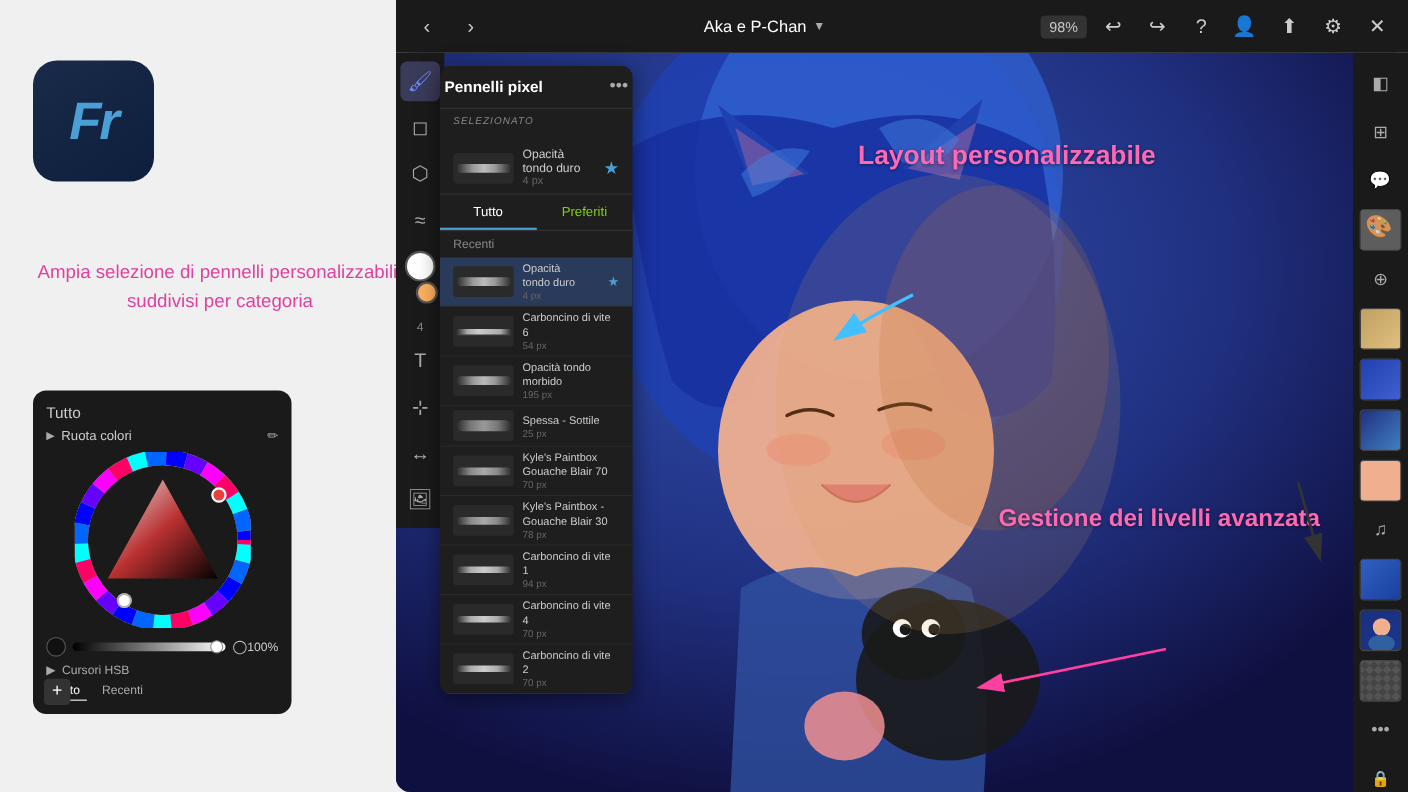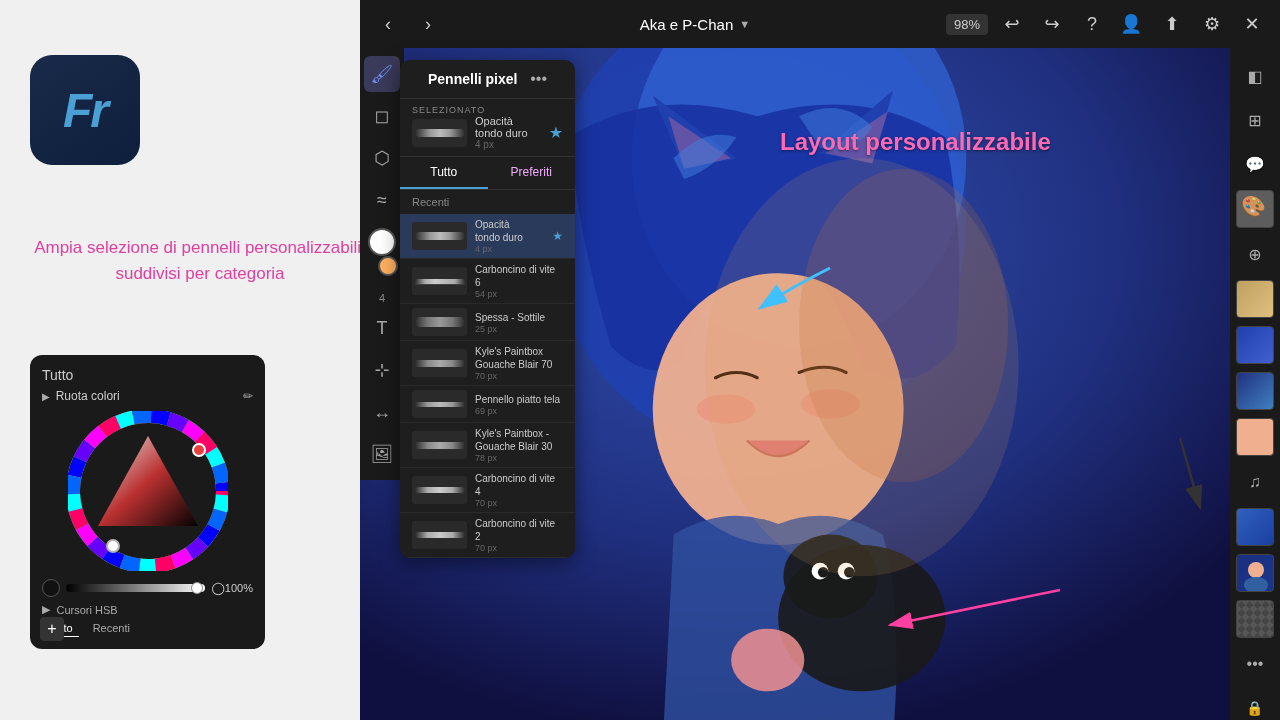--- a/index.html
+++ b/index.html
@@ -185,20 +185,21 @@
 
     
     .canvas-area {
       position: absolute;
       top: 48px;
       left: 360px;
       right: 0;
       bottom: 0;
       background: #2a2a2a;
       overflow: hidden;
+      border-radius: 13px;
     }
 
     
     .artwork-bg {
       position: absolute;
       top: 0; left: 0; right: 0; bottom: 0;
       background: linear-gradient(135deg, #1a1060 0%, #2040a0 20%, #4060c0 35%, #c0a060 55%, #e0c080 65%, #b05030 80%, #803030 100%);
     }
 
     
@@ -319,41 +320,42 @@
       background: #1e1e1e;
       border-radius: 10px;
       z-index: 20;
       overflow: hidden;
       box-shadow: 0 4px 20px rgba(0,0,0,0.5);
     }
     .brush-panel-header {
       display: flex;
       align-items: center;
       justify-content: space-between;
-      padding: 10px 28px;
+      padding: 10px 4px;
       border-bottom: 1px solid #333;
     }
     .brush-panel-title {
       color: white;
       font-size: 14px;
       font-weight: 600;
     }
     .more-btn {
       color: #aaa;
       font-size: 16px;
     }
     .selected-section {
       padding: 6px 12px;
       border-bottom: 1px solid #333;
     }
     .selected-label {
       font-size: 9px;
       color: #888;
       letter-spacing: 1px;
-      margin-bottom: 0;
+      margin-bottom: 20px;
+      font-style: italic;
     }
     .selected-brush-row {
       display: flex;
       align-items: center;
       gap: 8px;
     }
     .brush-preview-sm {
       width: 55px;
       height: 28px;
       background: #2a2a2a;
@@ -380,21 +382,21 @@
     }
     .tab-row {
       display: flex;
       border-bottom: 1px solid #333;
     }
     .tab-item {
       flex: 1;
       text-align: center;
       padding: 8px 4px;
       font-size: 12px;
-      color: #f0abfc;
+      color: #84cc16;
       cursor: pointer;
     }
     .tab-item.active {
       color: white;
       border-bottom: 2px solid #4a9fd4;
     }
     .section-header {
       padding: 6px 12px;
       font-size: 11px;
       color: #888;
@@ -669,20 +671,23 @@
 
   <svg class="cyan-arrow" style="top:200px; left:370px; width:120px; height:80px;">
     <defs>
       <marker id="arrowhead-cyan" markerWidth="10" markerHeight="7" refX="9" refY="3.5" orient="auto">
         <polygon points="0 0, 10 3.5, 0 7" fill="#40c0ff"></polygon>
       </marker>
     </defs>
     <path d="M100,20 Q60,40 30,60" stroke="#40c0ff" stroke-width="3" fill="none" marker-end="url(#arrowhead-cyan)"></path>
   </svg>
 
+  <div class="annotation" style="top:410px; right:80px; font-size:22px; text-align:right;">
+    <span>Gestione dei livelli avanzata</span>
+  </div>
 
   <svg class="arrow-svg" style="top:380px; right:60px; width:120px; height:100px;">
     <defs>
       <marker id="arrowhead-dark" markerWidth="10" markerHeight="7" refX="9" refY="3.5" orient="auto">
         <polygon points="0 0, 10 3.5, 0 7" fill="#333"></polygon>
       </marker>
     </defs>
     <line x1="80" y1="10" x2="100" y2="80" stroke="#333" stroke-width="2.5" marker-end="url(#arrowhead-dark)"></line>
   </svg>
 
@@ -773,65 +778,74 @@
     <div class="brush-item-preview">
       <div class="stroke-carbon"></div>
     </div>
     <div class="brush-item-info">
       <div class="brush-item-name">Carboncino di vite 6</div>
       <div class="brush-item-size">54 px</div>
     </div>
   </div>
   <div class="brush-item">
     <div class="brush-item-preview">
+      <div class="stroke-opacity"></div>
+    </div>
+    <div class="brush-item-info">
+      <div class="brush-item-name">Opacità tondo morbido</div>
+      <div class="brush-item-size">195 px</div>
+    </div>
+  </div>
+  <div class="brush-item">
+    <div class="brush-item-preview">
       <div class="stroke-thick"></div>
     </div>
     <div class="brush-item-info">
       <div class="brush-item-name">Spessa - Sottile</div>
       <div class="brush-item-size">25 px</div>
     </div>
   </div>
   <div class="brush-item">
     <div class="brush-item-preview">
       <div class="stroke-paintbox"></div>
     </div>
     <div class="brush-item-info">
       <div class="brush-item-name">Kyle's Paintbox Gouache Blair 70</div>
       <div class="brush-item-size">70 px</div>
     </div>
   </div>
   <div class="brush-item">
     <div class="brush-item-preview">
-      <div class="stroke-flat"></div>
-    </div>
-    <div class="brush-item-info">
-      <div class="brush-item-name">Pennello piatto tela</div>
-      <div class="brush-item-size">69 px</div>
-    </div>
-  </div>
-  <div class="brush-item">
-    <div class="brush-item-preview">
       <div class="stroke-paintbox"></div>
     </div>
     <div class="brush-item-info">
       <div class="brush-item-name">Kyle's Paintbox - Gouache Blair 30</div>
       <div class="brush-item-size">78 px</div>
     </div>
   </div>
   <div class="brush-item">
     <div class="brush-item-preview">
       <div class="stroke-carbon-v"></div>
     </div>
     <div class="brush-item-info">
-      <div class="brush-item-name">Carboncino di vite 4</div>
-      <div class="brush-item-size">70 px</div>
+      <div class="brush-item-name">Carboncino di vite 1</div>
+      <div class="brush-item-size">94 px</div>
     </div>
   </div>
   <div class="brush-item">
     <div class="brush-item-preview">
       <div class="stroke-carbon-v"></div>
     </div>
     <div class="brush-item-info">
+      <div class="brush-item-name">Carboncino di vite 4</div>
+      <div class="brush-item-size">70 px</div>
+    </div>
+  </div>
+  <div class="brush-item">
+    <div class="brush-item-preview">
+      <div class="stroke-carbon-v"></div>
+    </div>
+    <div class="brush-item-info">
       <div class="brush-item-name">Carboncino di vite 2</div>
       <div class="brush-item-size">70 px</div>
     </div>
   </div>
 </div>
 
 </body></html>

